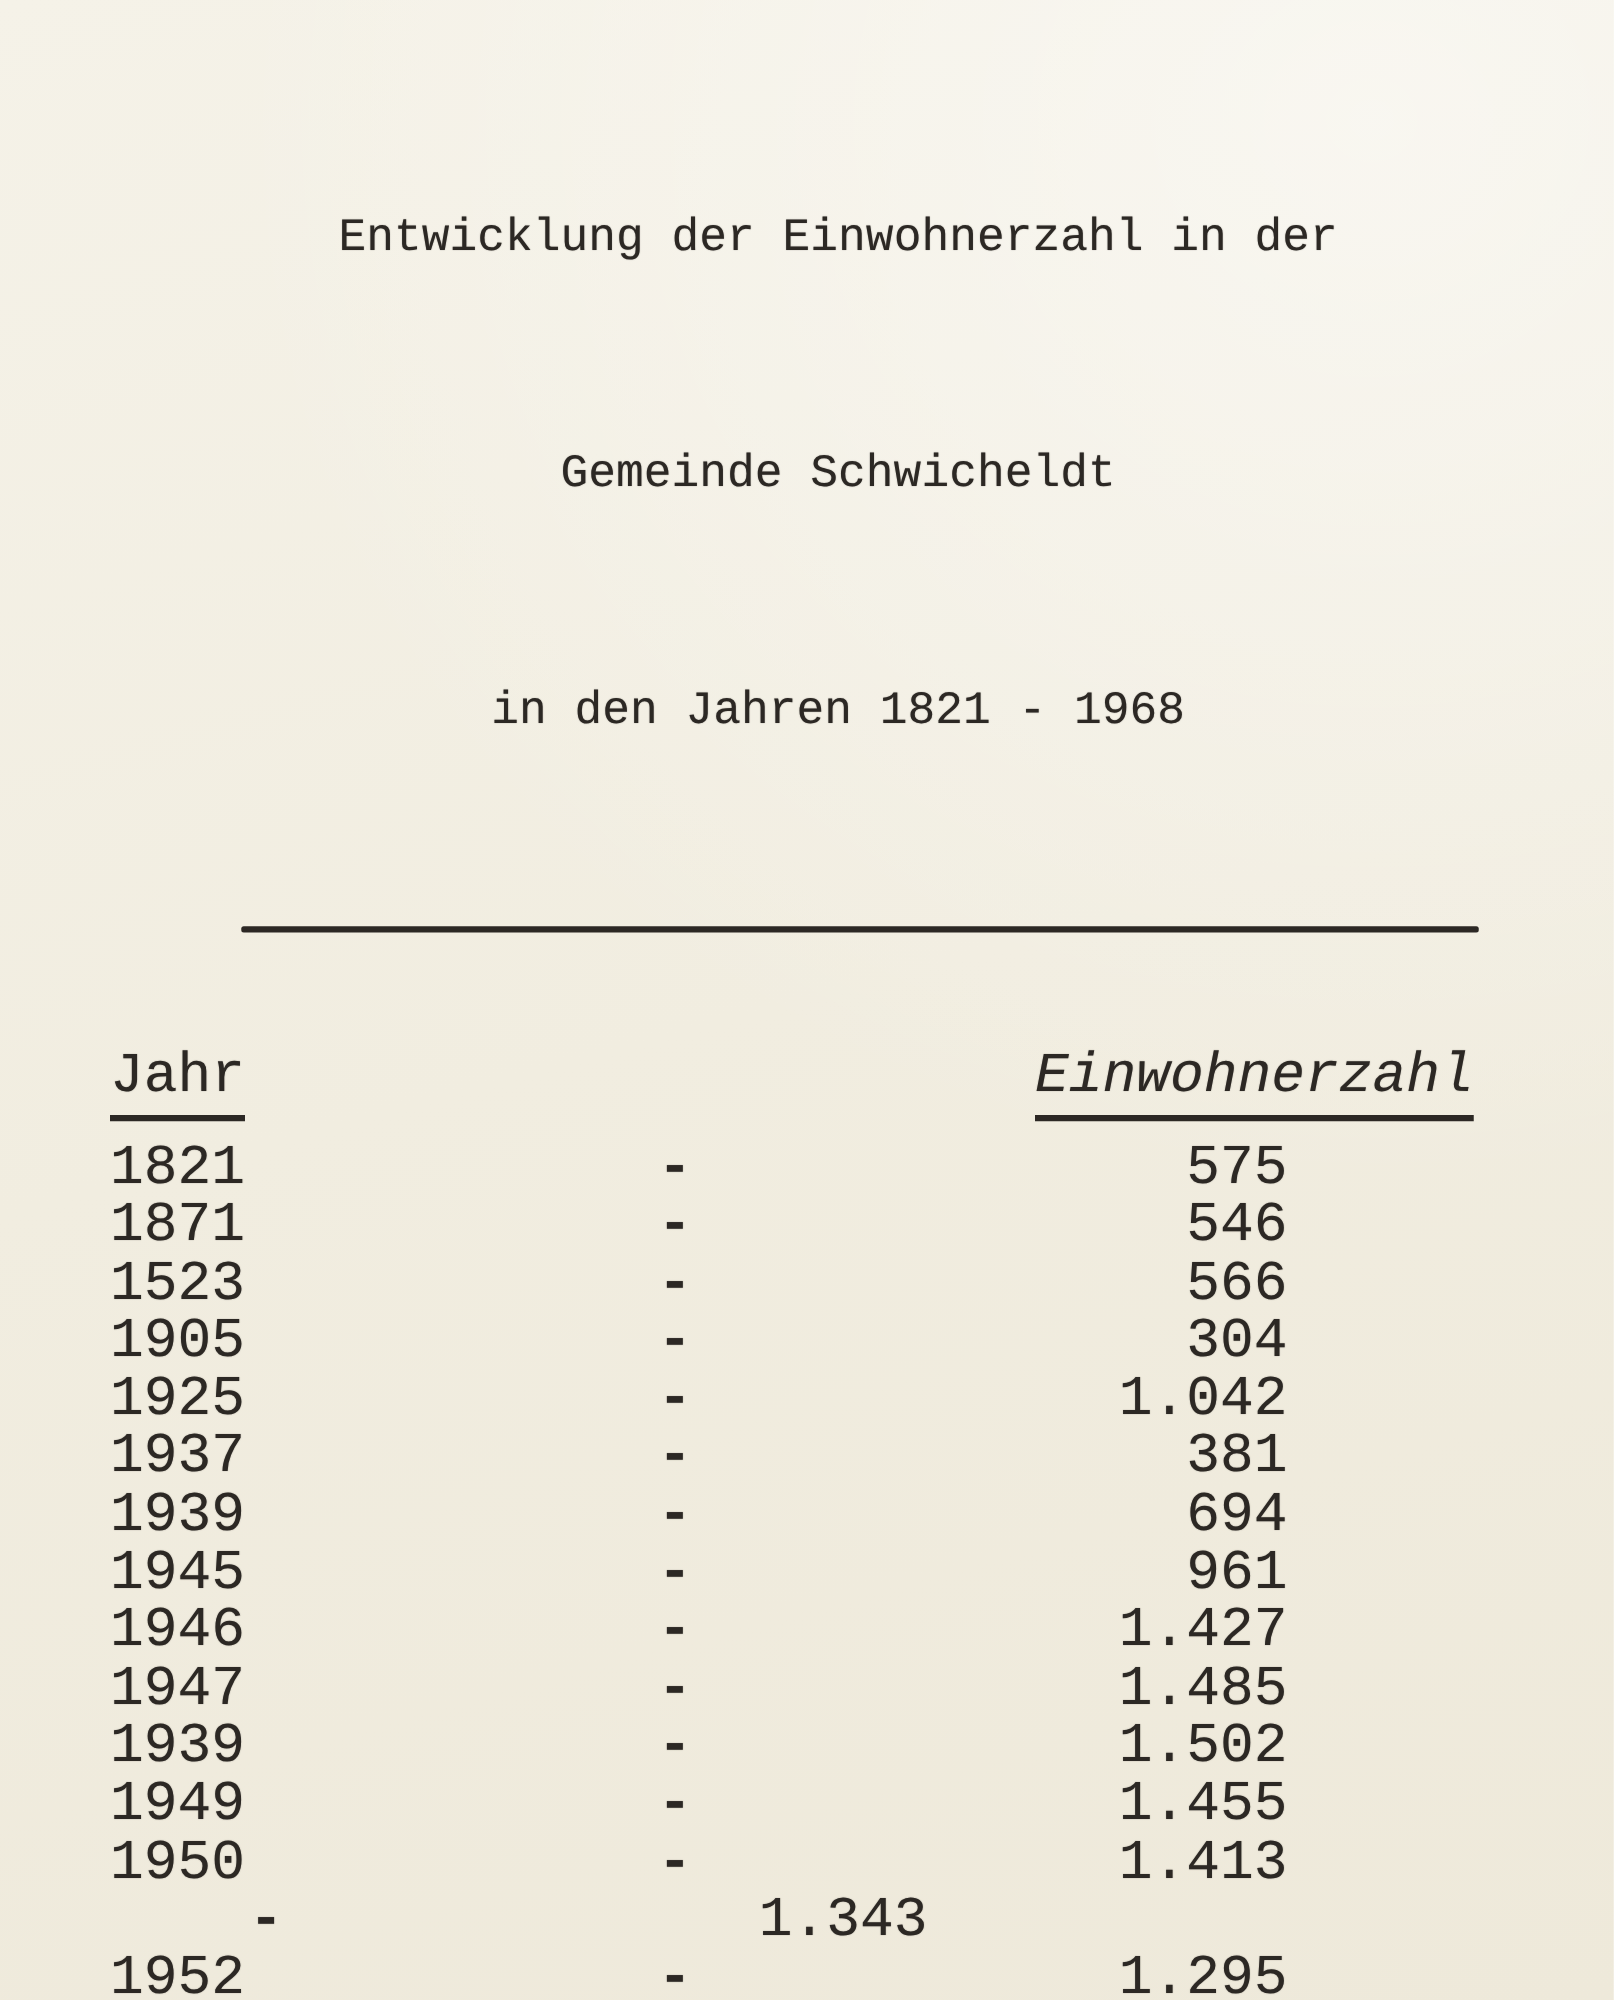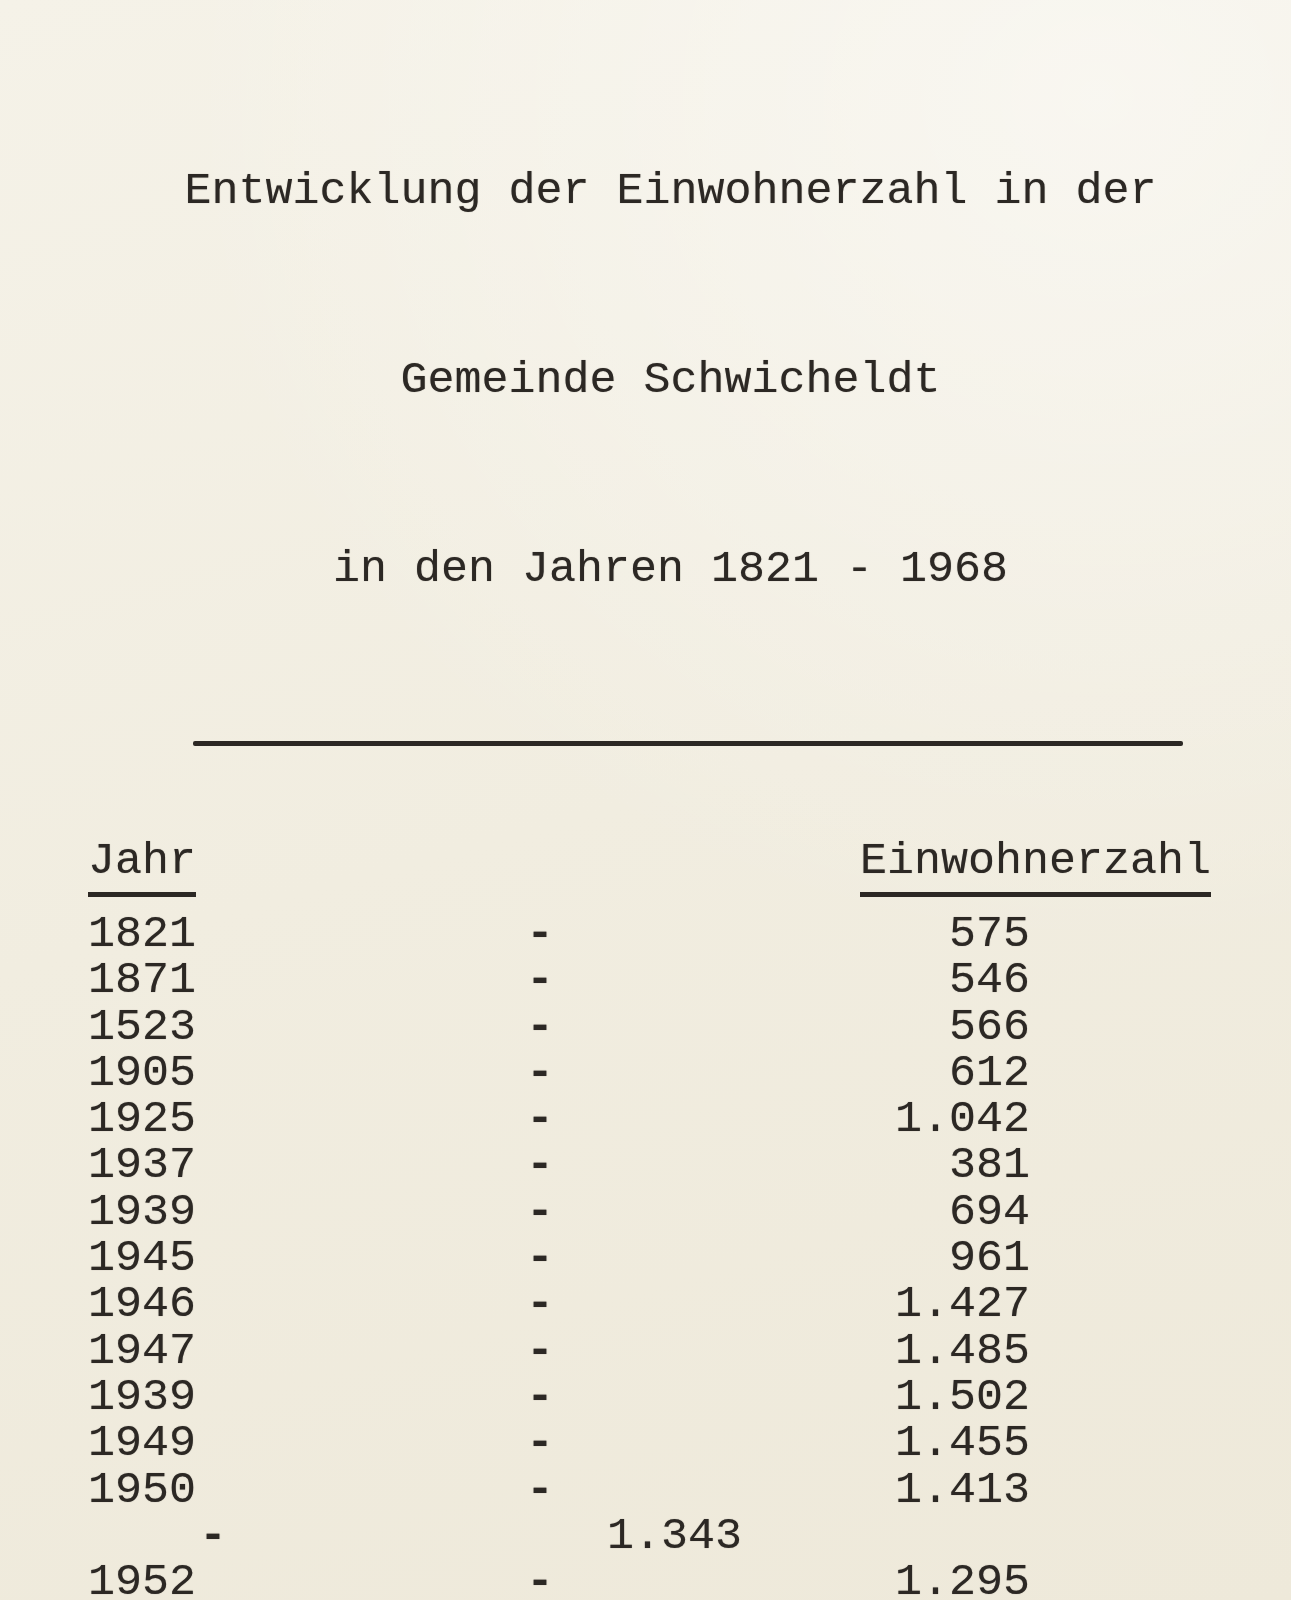--- a/index.html
+++ b/index.html
@@ -14,21 +14,21 @@
     color: #2c2824;
     background:
       radial-gradient(120% 90% at 85% 6%, rgba(255,255,255,0.45), rgba(255,255,255,0) 60%),
       linear-gradient(165deg, #f5f2e8 0%, #f1ede0 50%, #eee9da 100%);
     text-shadow: 0 0 1px rgba(44,40,36,0.45);
   }
   .title-block {
     padding-top: 34px;
     padding-left: 50px;
     text-align: center;
-    font-size: 45px;
+    font-size: 37px;
     line-height: 63px;
     white-space: pre;
   }
   .title-line { display: block; }
   .rule {
     margin-left: 193px;
     margin-top: 14px;
     width: 990px; height: 5px;
     background: #2c2824;
     border-radius: 2px;
@@ -40,21 +40,21 @@
     font-size: 45px;
   }
   .thead .col-label {
     position: absolute; top: 0;
     display: inline-block;
     line-height: 52px;
     padding-bottom: 4px;
     border-bottom: 5px solid #2c2824;
   }
   .col-jahr { left: 88px; }
-  .col-einwohner { left: 860px; }
+  .col-einwohner { left: 828px; font-style: italic; }
   .rows {
     margin-left: 88px;
     margin-top: 2px;
   }
   .row {
     display: grid;
     grid-template-columns: 250px 404px 288px;
     height: 46.3px;
     line-height: 46.3px;
     font-size: 45px;
@@ -93,21 +93,21 @@
         <span class="cell-pop">546</span>
       </div>
       <div class="row">
         <span class="cell-year">1523</span>
         <span class="cell-dash">-</span>
         <span class="cell-pop">566</span>
       </div>
       <div class="row">
         <span class="cell-year">1905</span>
         <span class="cell-dash">-</span>
-        <span class="cell-pop">612</span>
+        <span class="cell-pop">304</span>
       </div>
       <div class="row">
         <span class="cell-year">1925</span>
         <span class="cell-dash">-</span>
         <span class="cell-pop">1.042</span>
       </div>
       <div class="row">
         <span class="cell-year">1937</span>
         <span class="cell-dash">-</span>
         <span class="cell-pop">381</span>

